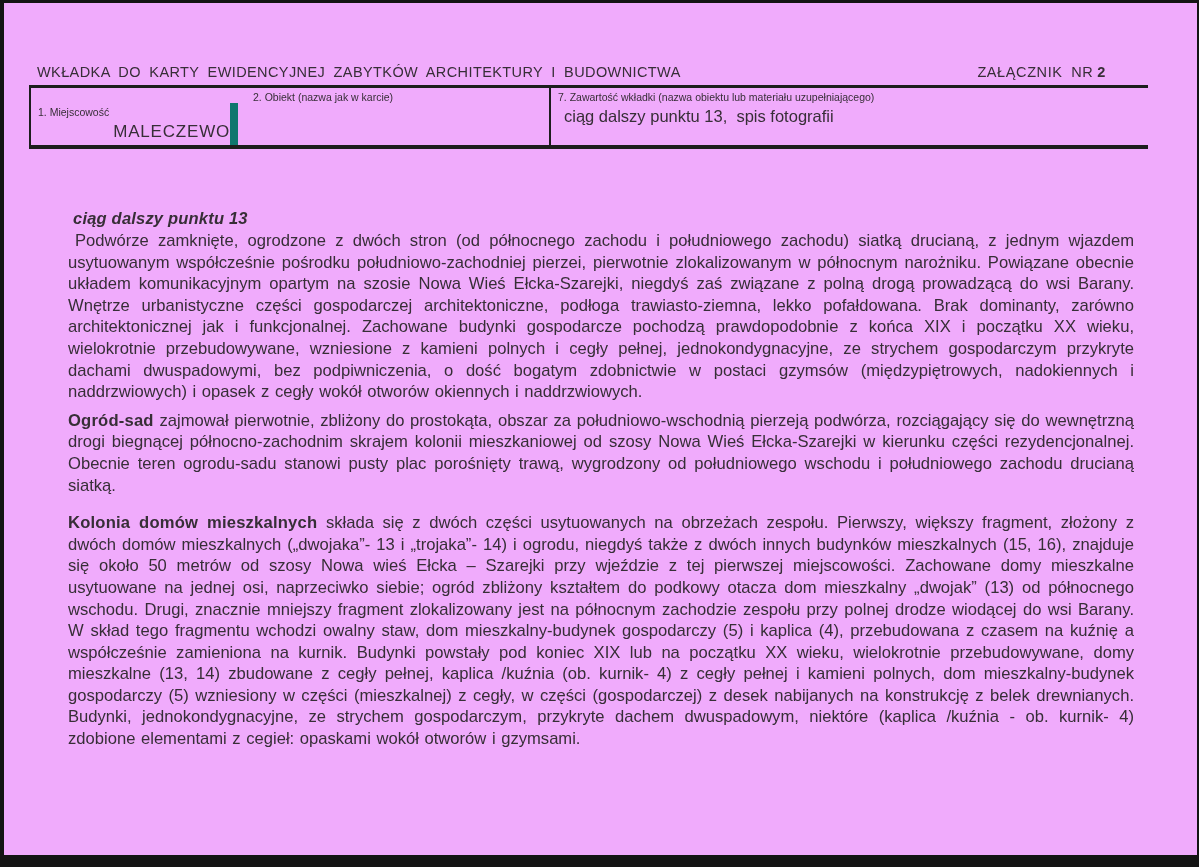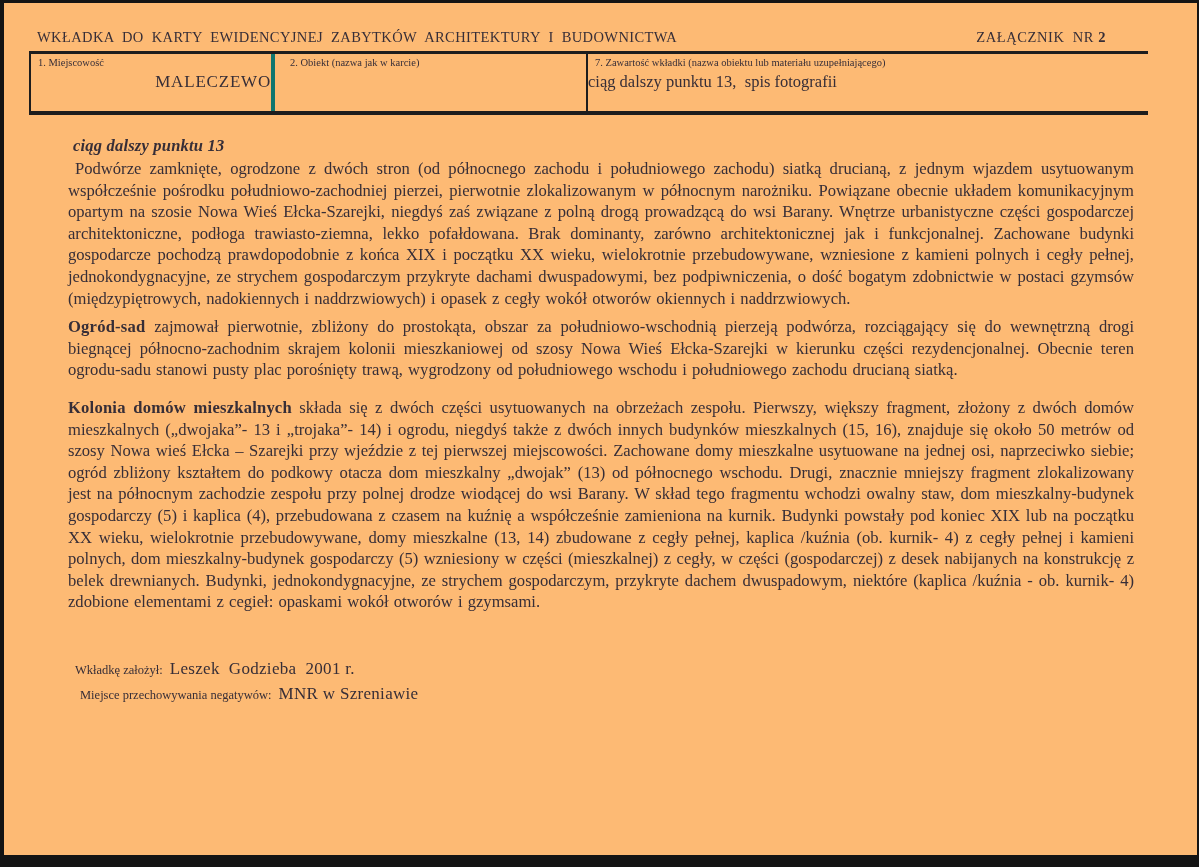--- a/index.html
+++ b/index.html
@@ -1,49 +1,49 @@
 <!DOCTYPE html>
 <html><head>
 <meta charset="utf-8">
 <style>
   html,body { margin:0; padding:0; background:#6b6b6b; }
   .page {
     width:1199px; height:867px; box-sizing:border-box;
-    background:#fdba74;
+    background:#f0abfc;
     border-style:solid; border-color:#141414;
     border-width:3px 2px 12px 4px;
-    font-family:Liberation Serif, serif;
+    font-family:Liberation Sans, sans-serif;
     color:#372e37;
     overflow:hidden;
     position:relative;
   }
   .doc { margin:0 49px 0 25px; }
 
   
   .header { display:flex; justify-content:space-between; align-items:flex-end; padding-top:26px; }
   .title { font-size:14.5px; letter-spacing:.4px; word-spacing:4px; padding-left:8px; white-space:nowrap; }
-  .attachment { font-size:14.5px; letter-spacing:.6px; word-spacing:4px; padding-right:42px; white-space:nowrap; }
+  .attachment { font-size:14.5px; letter-spacing:.6px; word-spacing:4px; padding-right:42px; white-space:nowrap;margin-top:35px; }
   .attachment b { margin-left:4px; }
   .rule { height:3px; background:#1d1d1d; margin-top:5px; }
 
   
   .info-table { display:flex; border-left:2px solid #1d1d1d; border-bottom:4px solid #1d1d1d; height:57px; }
   .cell { box-sizing:border-box; }
-  .cell.c1 { width:244px; border-right:4px solid #0f766e; }
+  .cell.c1 { width:207px; border-right:8px solid #0f766e;margin-top:15px; }
   .cell.c2 { width:313px; border-right:2px solid #1d1d1d;padding-left:8px; }
   .cell.c3 { flex:1; }
   .cell-label { font-size:10.5px; padding:3px 0 0 7px; white-space:nowrap; }
   .cell-value { font-size:17px; }
   .c1 .cell-value { text-align:right; margin-top:4px; letter-spacing:.8px; }
   .c2 .cell-value { text-align:center; margin-top:1px; line-height:20px; letter-spacing:.4px; white-space:pre-wrap; }
-  .c3 .cell-value { margin-top:4px; font-size:16.5px; white-space:pre-wrap; }
+  .c3 .cell-value { padding-left:13px; margin-top:4px; font-size:16.5px; white-space:pre-wrap; }
 
   
   .body { margin:0 14px 0 39px; }
-  .section-heading { font-weight:bold; font-style:italic; font-size:16.5px; margin:21px 0 0 5px; letter-spacing:.2px; }
+  .section-heading { font-weight:bold; font-style:italic; font-size:16.5px; margin:60px 0 0 5px; letter-spacing:.2px; }
   .para { font-size:16.6px; line-height:21.6px; text-align:justify; word-spacing:1px; margin:0; }
   .para b { letter-spacing:.2px; }
   .p1 { margin-top:2px; text-indent:7px; }
   .p2 { margin-top:7px; }
   .p3 { margin-top:16px; }
 
   
   .footer { margin:46px 0 0 46px; }
   .footer-row { margin-bottom:5px; }
   .footer-row.second { margin-left:5px; }
@@ -80,19 +80,15 @@
     <div class="body">
       <div class="section-heading">ciąg dalszy punktu 13</div>
 
       <p class="para p1"><b></b><span>Podwórze zamknięte, ogrodzone z dwóch stron (od północnego zachodu i południowego zachodu) siatką drucianą, z jednym wjazdem usytuowanym współcześnie pośrodku południowo-zachodniej pierzei, pierwotnie zlokalizowanym w północnym narożniku. Powiązane obecnie układem komunikacyjnym opartym na szosie Nowa Wieś Ełcka-Szarejki, niegdyś zaś związane z polną drogą prowadzącą do wsi Barany. Wnętrze urbanistyczne części gospodarczej architektoniczne, podłoga trawiasto-ziemna, lekko pofałdowana. Brak dominanty, zarówno architektonicznej jak i funkcjonalnej. Zachowane budynki gospodarcze pochodzą prawdopodobnie z końca XIX i początku XX wieku, wielokrotnie przebudowywane, wzniesione z kamieni polnych i cegły pełnej, jednokondygnacyjne, ze strychem gospodarczym przykryte dachami dwuspadowymi, bez podpiwniczenia, o dość bogatym zdobnictwie w postaci gzymsów (międzypiętrowych, nadokiennych i naddrzwiowych) i opasek z cegły wokół otworów okiennych i naddrzwiowych.</span></p>
 
       <p class="para p2"><b>Ogród-sad</b><span> zajmował pierwotnie, zbliżony do prostokąta, obszar za południowo-wschodnią pierzeją podwórza, rozciągający się do wewnętrzną drogi biegnącej północno-zachodnim skrajem kolonii mieszkaniowej od szosy Nowa Wieś Ełcka-Szarejki w kierunku części rezydencjonalnej. Obecnie teren ogrodu-sadu stanowi pusty plac porośnięty trawą, wygrodzony od południowego wschodu i południowego zachodu drucianą siatką.</span></p>
 
       <p class="para p3"><b>Kolonia domów mieszkalnych</b><span> składa się z dwóch części usytuowanych na obrzeżach zespołu. Pierwszy, większy fragment, złożony z dwóch domów mieszkalnych („dwojaka”- 13 i „trojaka”- 14) i ogrodu, niegdyś także z dwóch innych budynków mieszkalnych (15, 16), znajduje się około 50 metrów od szosy Nowa wieś Ełcka – Szarejki przy wjeździe z tej pierwszej miejscowości. Zachowane domy mieszkalne usytuowane na jednej osi, naprzeciwko siebie; ogród zbliżony kształtem do podkowy otacza dom mieszkalny „dwojak” (13) od północnego wschodu. Drugi, znacznie mniejszy fragment zlokalizowany jest na północnym zachodzie zespołu przy polnej drodze wiodącej do wsi Barany. W skład tego fragmentu wchodzi owalny staw, dom mieszkalny-budynek gospodarczy (5) i kaplica (4), przebudowana z czasem na kuźnię a współcześnie zamieniona na kurnik. Budynki powstały pod koniec XIX lub na początku XX wieku, wielokrotnie przebudowywane, domy mieszkalne (13, 14) zbudowane z cegły pełnej, kaplica /kuźnia (ob. kurnik- 4) z cegły pełnej i kamieni polnych, dom mieszkalny-budynek gospodarczy (5) wzniesiony w części (mieszkalnej) z cegły, w części (gospodarczej) z desek nabijanych na konstrukcję z belek drewnianych. Budynki, jednokondygnacyjne, ze strychem gospodarczym, przykryte dachem dwuspadowym, niektóre (kaplica /kuźnia - ob. kurnik- 4) zdobione elementami z cegieł: opaskami wokół otworów i gzymsami.</span></p>
     </div>
 
-    <div class="footer">
-      <div class="footer-row"><span class="flabel">Wkładkę założył:</span><span class="fvalue">Leszek  Godzieba  2001 r.</span></div>
-      <div class="footer-row second"><span class="flabel">Miejsce przechowywania negatywów:</span><span class="fvalue">MNR w Szreniawie</span></div>
-    </div>
 
   </div>
 </div>
 
 </body></html>

